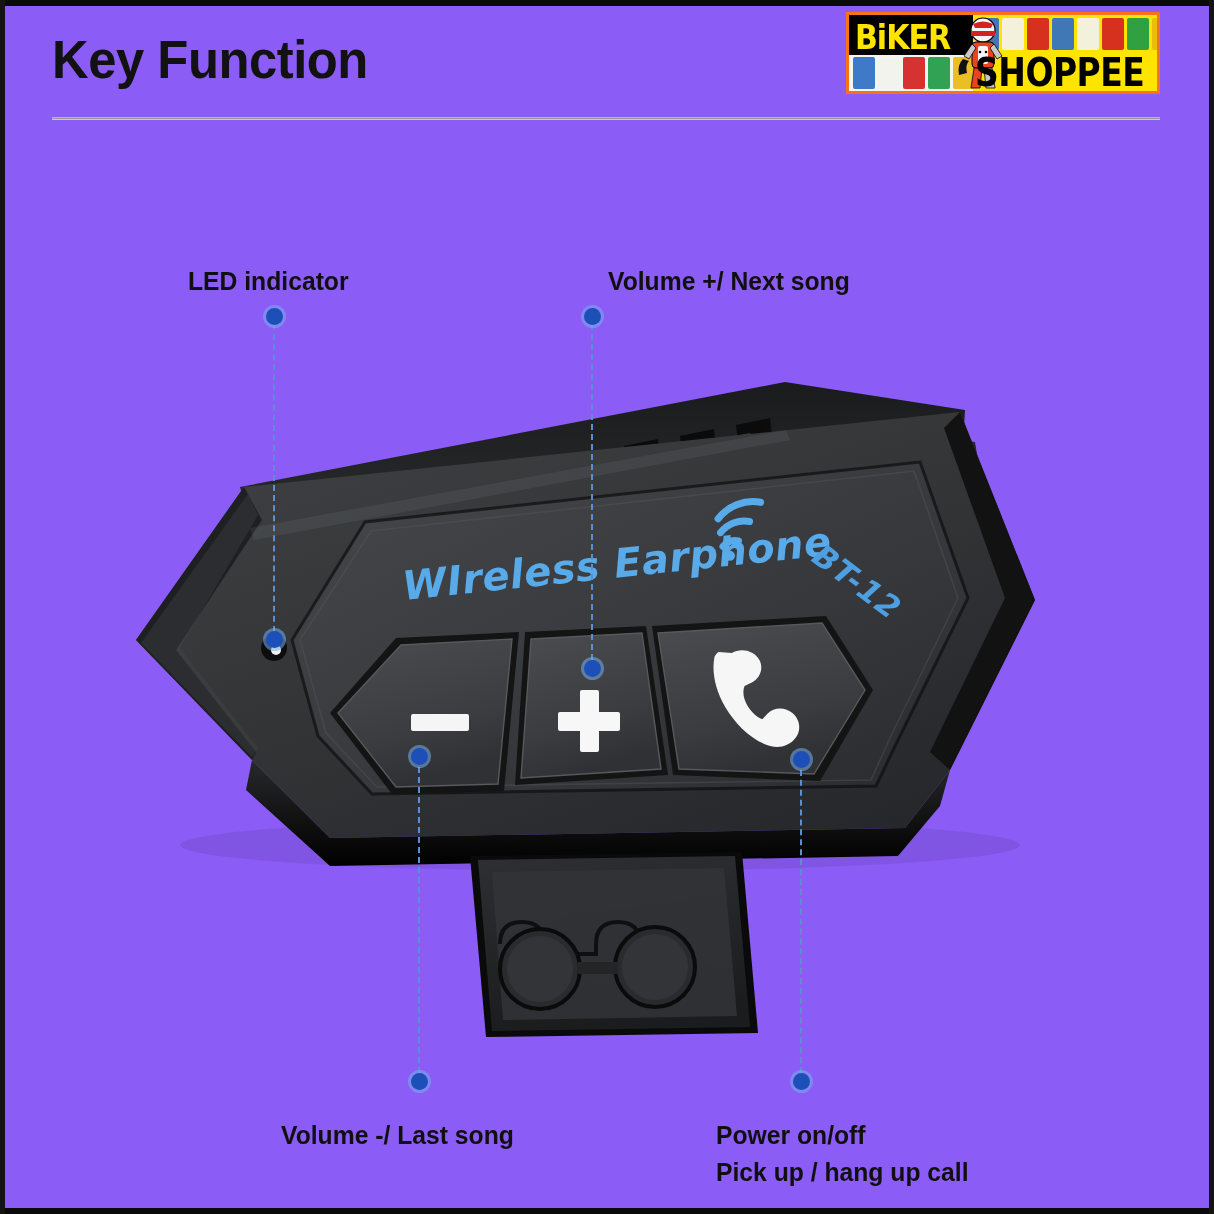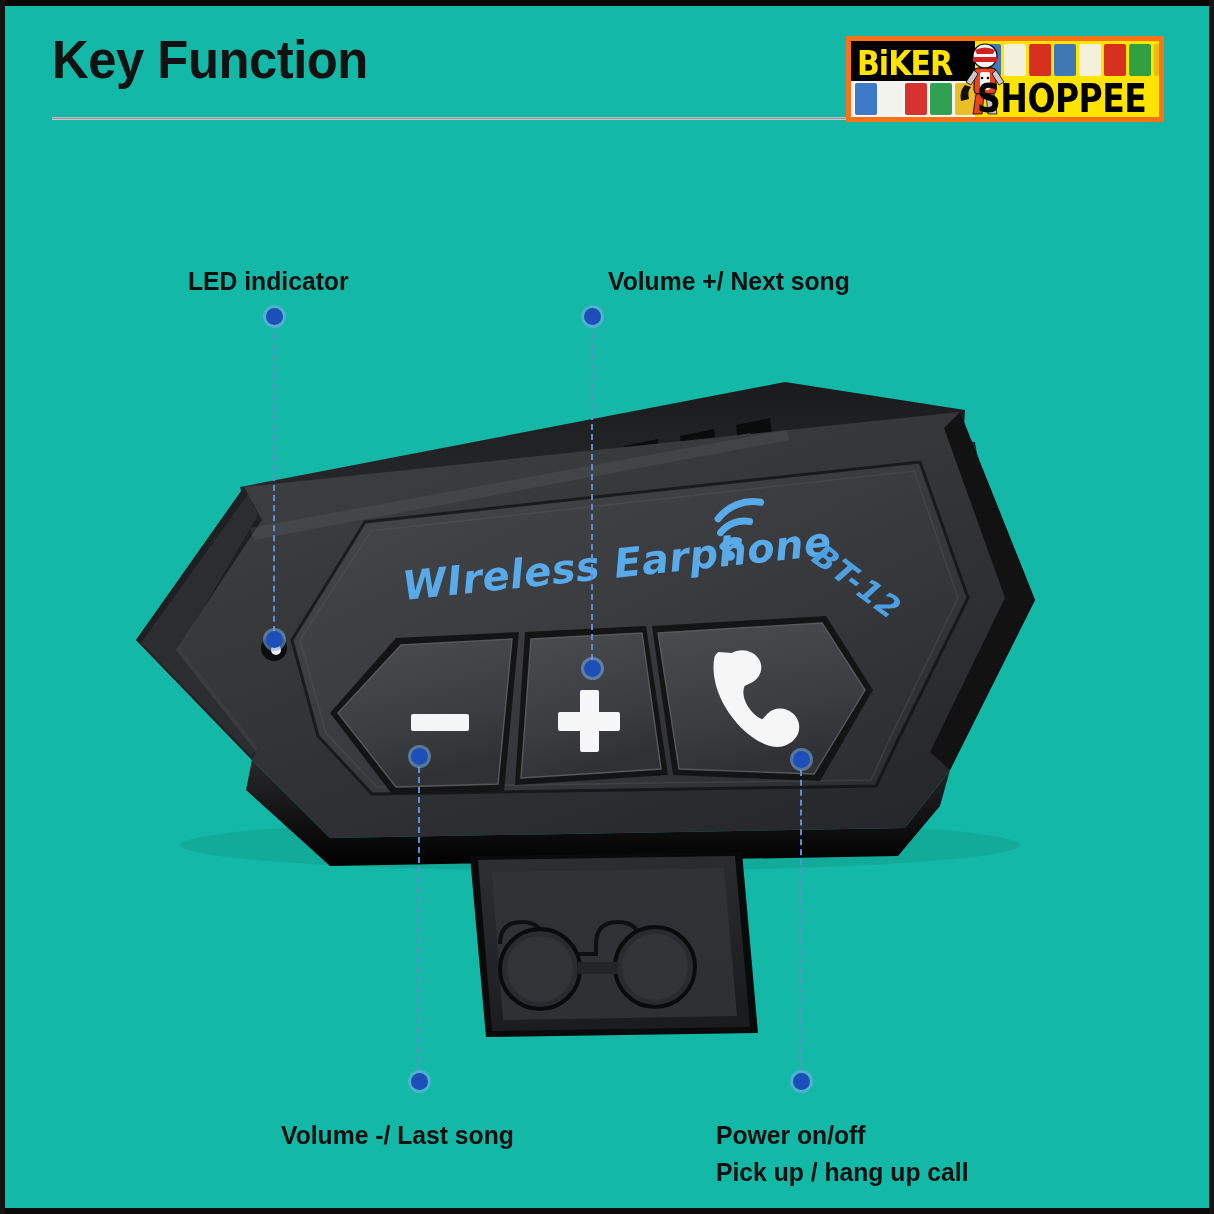--- a/index.html
+++ b/index.html
@@ -7,21 +7,21 @@
     padding: 0;
     background: #000;
   }
   body {
     font-family: "Liberation Sans", sans-serif;
   }
   .page {
     position: relative;
     width: 1214px;
     height: 1214px;
-    background: #14b8a6;
+    background: #8b5cf6;
     overflow: hidden;
   }
   
   .edge-top {
     position: absolute; left: 0; top: 0; width: 1214px; height: 6px;
     background: #0a0a0a;
   }
   .edge-bottom {
     position: absolute; left: 0; bottom: 0; width: 1214px; height: 6px;
     background: #0a0a0a;
@@ -55,26 +55,26 @@
     top: 117px;
     width: 1108px;
     height: 3px;
     background: linear-gradient(to bottom, #c9c9c9 0%, #9a9a9a 50%, #e2e2e2 100%);
   }
 
   
   .logo {
     position: absolute;
     left: 846px;
-    top: 36px;
+    top: 12px;
     width: 308px;
     height: 76px;
     background: #ffe400;
     overflow: hidden;
-    border: 5px solid #f97316;
+    border: 3px solid #f97316;
   }
   .logo .blk-left {
     position: absolute; left: 0; top: 0; width: 124px; height: 40px;
     background: #000;
   }
   .logo .blk-bot {
     position: absolute; left: 0; top: 40px; width: 124px; height: 36px;
     background: #f4f4f0;
   }
   .logo-word-biker {

